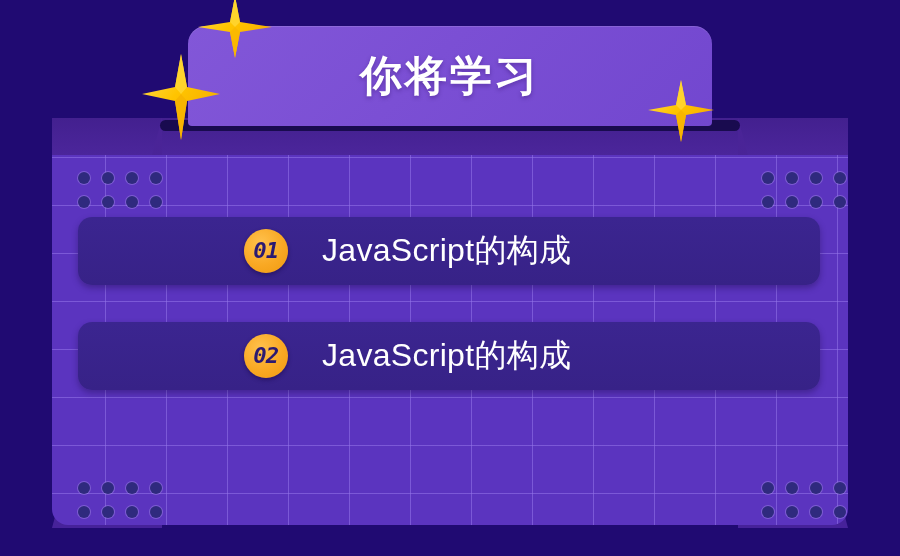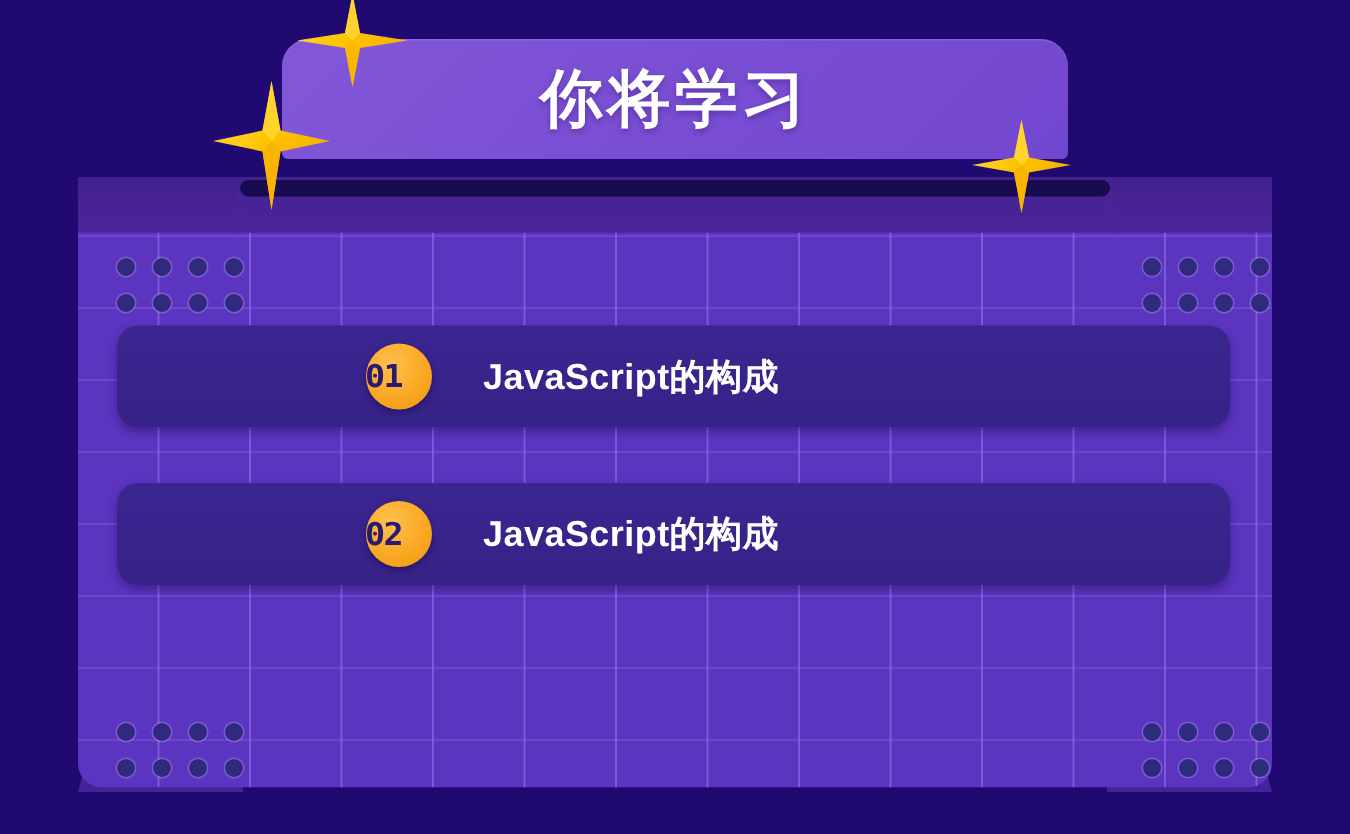--- a/index.html
+++ b/index.html
@@ -112,59 +112,60 @@
 
   .badge {
     width: 44px;
     height: 44px;
     margin-left: 166px;
     border-radius: 50%;
     background: radial-gradient(circle at 38% 32%, #ffc14d 0%, #f9a823 55%, #ef9a10 100%);
     box-shadow: 0 2px 4px rgba(20,5,60,0.45);
     display: flex;
     align-items: center;
-    justify-content: flex-start;
+    justify-content: center;
     flex: none;
+    font-style: italic;
   }
   .badge span {
     font-family: "DejaVu Sans Mono", monospace;
     font-size: 21px;
     font-weight: bold;
     color: #2b1a72;
     letter-spacing: -1px;
     line-height: 1;
     transform: scaleX(1.06);
   }
 
   .row-label {
     margin-left: 34px;
     color: #ffffff;
-    font-size: 24px;
-    font-weight: 700;
+    font-size: 32px;
+    font-weight: 400;
     letter-spacing: 0.3px;
     white-space: nowrap;
   }
 
   
   .banner-base {
     position: absolute;
     left: 160px;
     top: 120px;
     width: 580px;
     height: 11px;
     border-radius: 6px;
     background: #190b4f;
     z-index: 6;
   }
   .banner {
     position: absolute;
     left: 188px;
     top: 26px;
     width: 524px;
-    height: 80px;
+    height: 100px;
     border-radius: 18px 18px 4px 4px;
     background: linear-gradient(135deg, #8257d8 0%, #7b4fd4 45%, #7247cf 100%);
     box-shadow: inset 0 1px 0 rgba(255,255,255,0.13);
     z-index: 7;
     display: flex;
     align-items: center;
     justify-content: center;
   }
   .banner-title {
     color: #ffffff;

